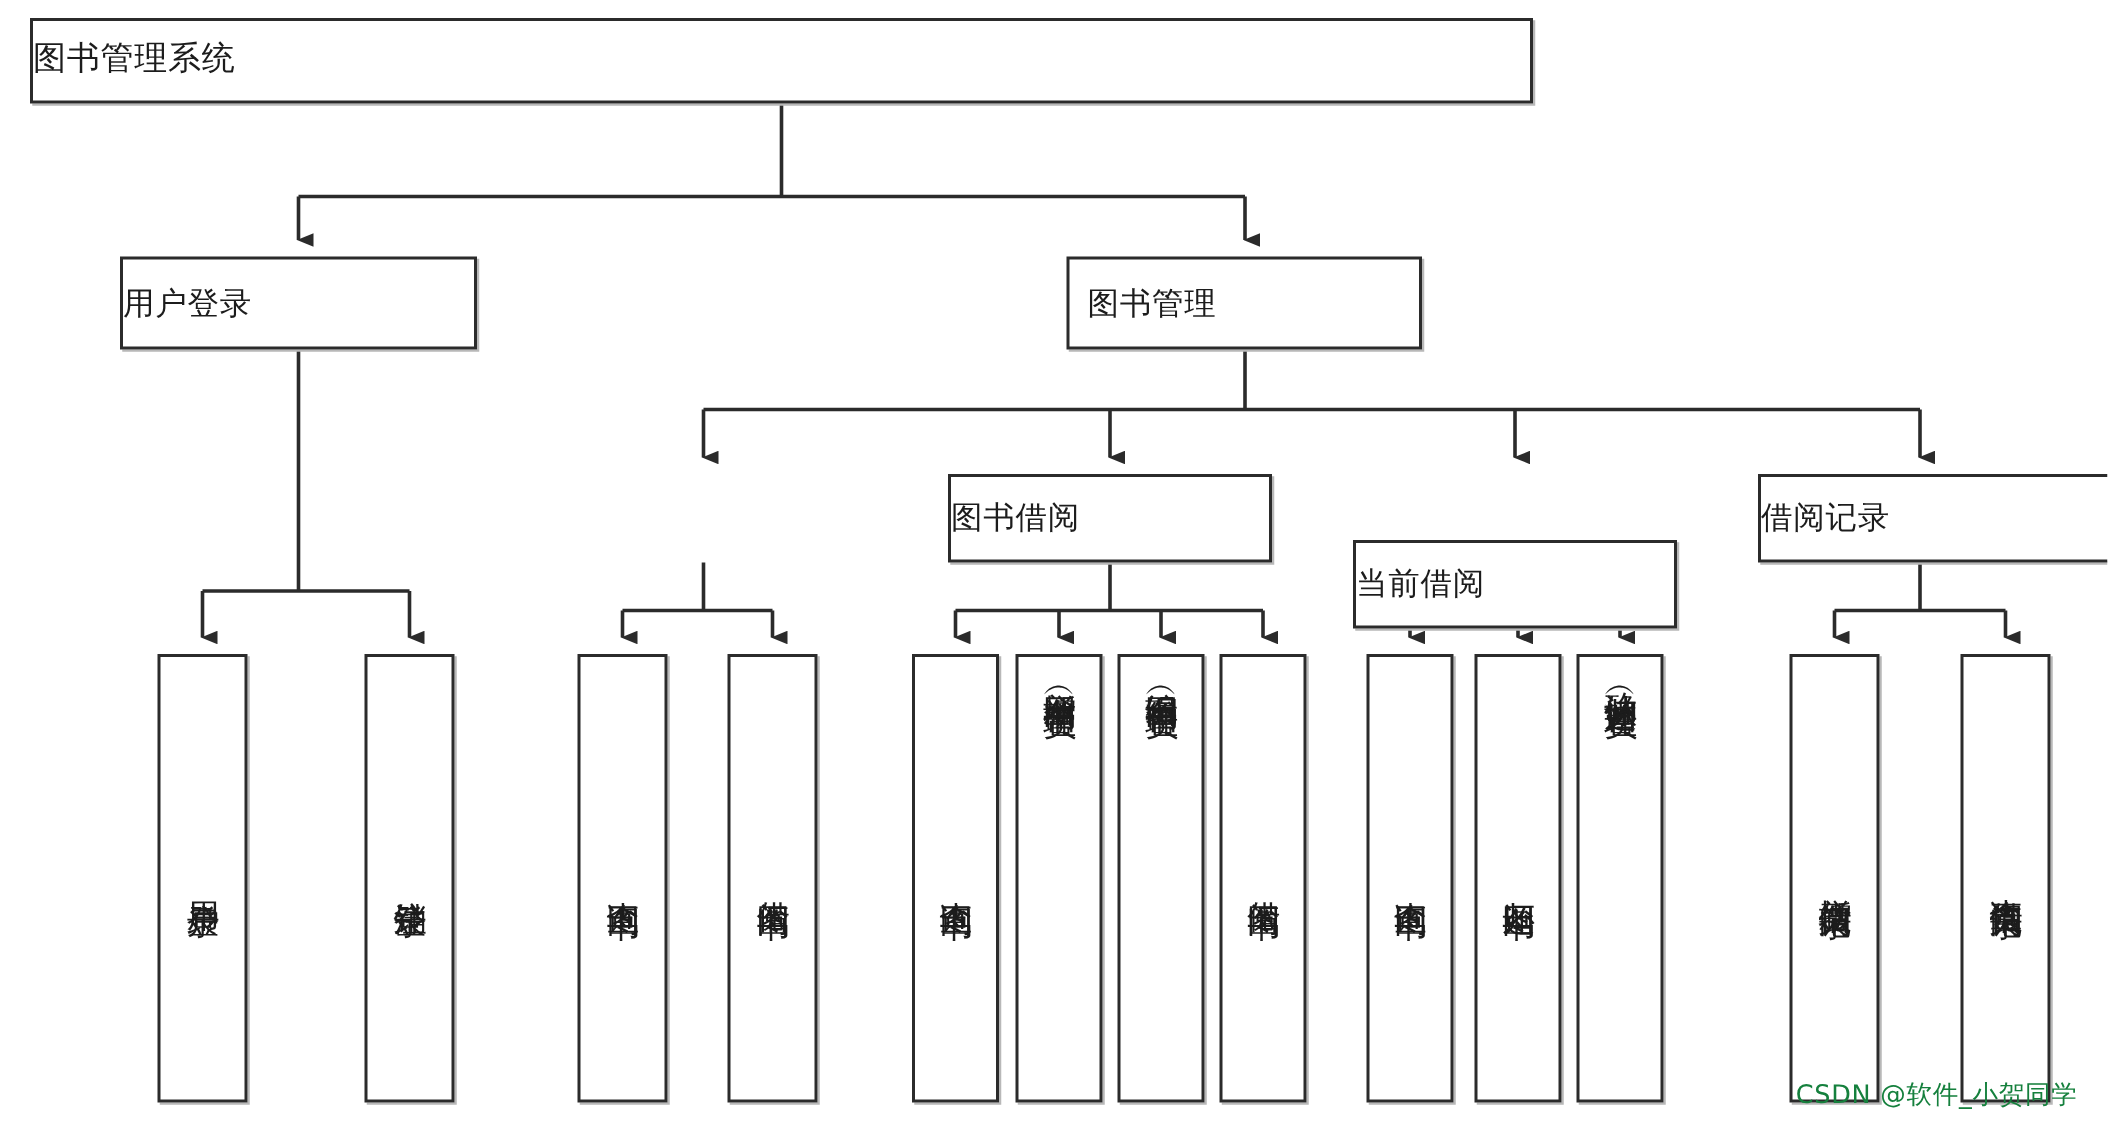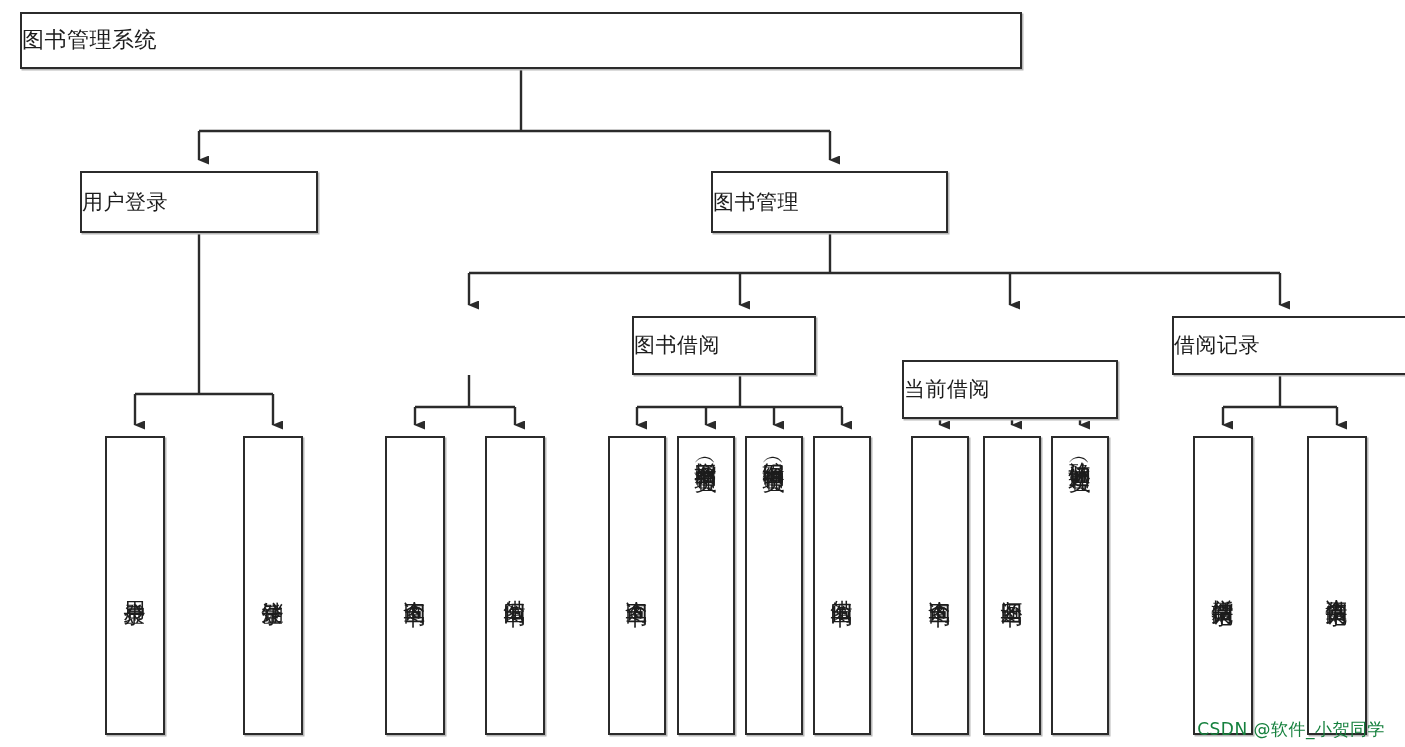--- a/index.html
+++ b/index.html
@@ -133,25 +133,25 @@
     </g>
   </svg>
 
   <div class="node root horizontal" style="left:20px; top:12px; width:1002px; height:57px;">
     <span class="node-label">图书管理系统</span>
   </div>
 
   <div class="node horizontal" style="left:80px; top:171px; width:238px; height:62px;">
     <span class="node-label">用户登录</span>
   </div>
-  <div class="node horizontal" style="left:711px; top:171px; width:237px; height:62px;">
+  <div class="node horizontal" style="left:711px; top:171px; width:237px; height:62px;padding-left:12px;">
     <span class="node-label">图书管理</span>
   </div>
 
-  <div class="node horizontal" style="left:632px; top:316px; width:184px; height:59px;">
+  <div class="node horizontal" style="left:632px; top:316px; width:216px; height:59px;">
     <span class="node-label">图书借阅</span>
   </div>
   <div class="node horizontal" style="left:902px; top:316px; width:216px; height:59px;margin-top:44px;">
     <span class="node-label">当前借阅</span>
   </div>
   <div class="node horizontal" style="left:1172px; top:316px; width:261px; height:59px;">
     <span class="node-label">借阅记录</span>
   </div>
 
   <div class="node vertical centered" style="left:105px; top:436px; width:60px; height:299px;">

